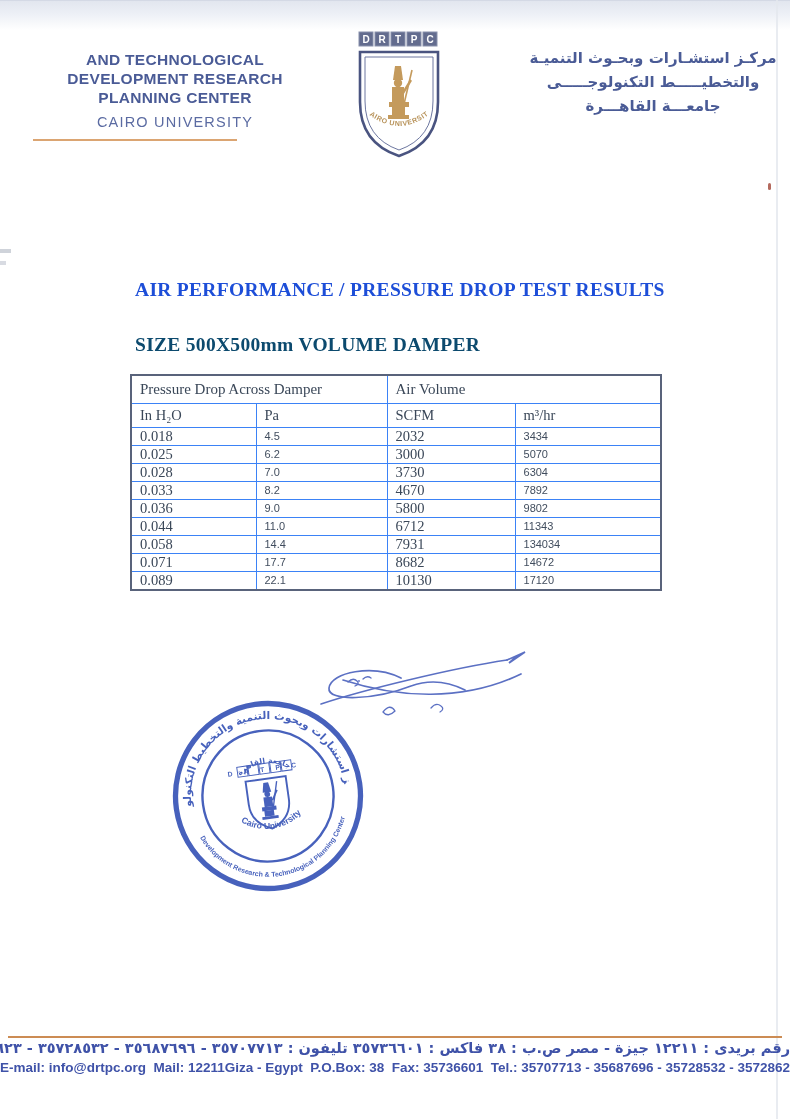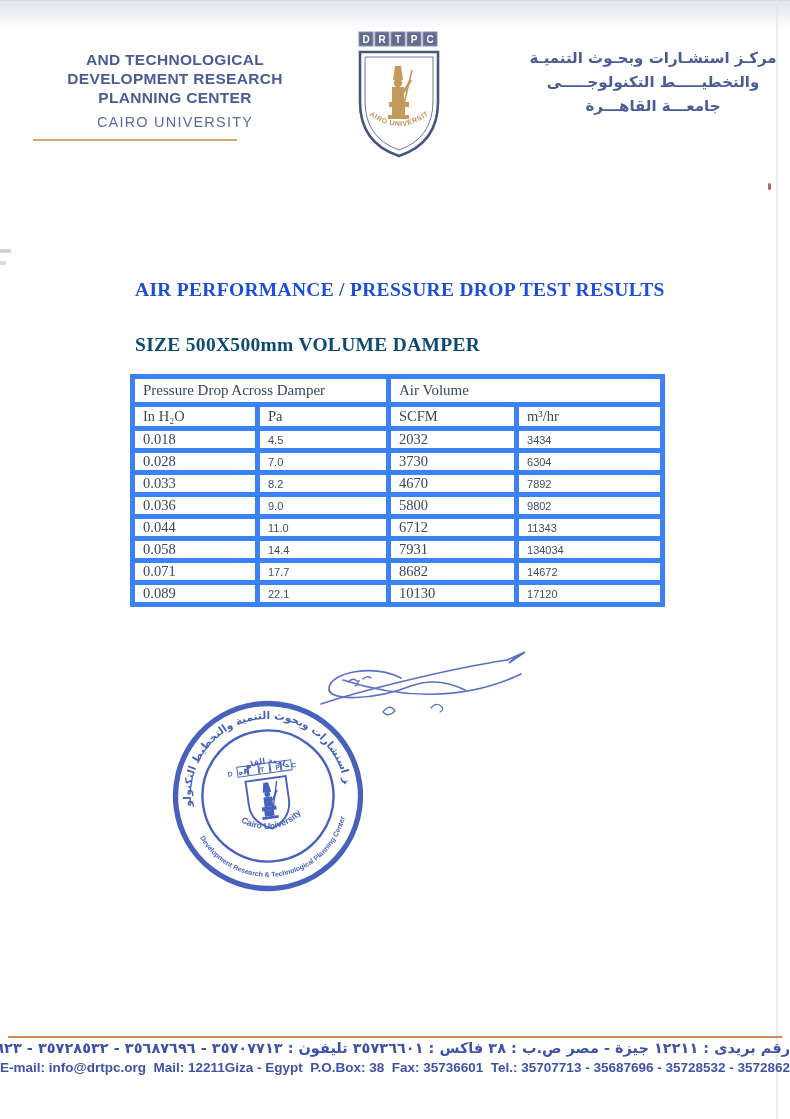--- a/index.html
+++ b/index.html
@@ -57,21 +57,21 @@
   table.results {
     position: absolute; left: 130px; top: 374px; width: 530px;
     border-collapse: collapse; table-layout: fixed;
     color: #3a4758; border: 2px solid #59637b;
   }
   table.results col.c1 { width: 125px; }
   table.results col.c2 { width: 131px; }
   table.results col.c3 { width: 128px; }
   table.results col.c4 { width: 146px; }
   table.results th, table.results td {
-    border: 5px solid #3b82f6; text-align: left; vertical-align: middle;
+    border: 1px solid #3b82f6; text-align: left; vertical-align: middle;
     padding: 0 0 0 8px; font-weight: normal; overflow: hidden; white-space: nowrap;
   }
   tr.group-row th { height: 28px; font-family: "Liberation Serif", serif; font-size: 15px; }
   tr.colhead-row th { height: 24px; font-family: "Liberation Serif", serif; font-size: 14.5px; }
   tr.data-row { height: 18px; }
   td.serif-cell { font-family: "Liberation Serif", serif; font-size: 14.5px; margin-top: 25px; }
   td.sans-cell { font-family: "Liberation Sans", sans-serif; font-size: 11px; color: #414d5e; }
 
   
   .signature { position: absolute; left: 303px; top: 646px; width: 245px; height: 82px; }
@@ -172,20 +172,26 @@
         <th>SCFM</th>
         <th>m³/hr</th>
       </tr>
       <tr class="data-row">
         <td class="serif-cell">0.018</td>
         <td class="sans-cell">4.5</td>
         <td class="serif-cell">2032</td>
         <td class="sans-cell">3434</td>
       </tr>
       <tr class="data-row">
+        <td class="serif-cell">0.025</td>
+        <td class="sans-cell">6.2</td>
+        <td class="serif-cell">3000</td>
+        <td class="sans-cell">5070</td>
+      </tr>
+      <tr class="data-row">
         <td class="serif-cell">0.028</td>
         <td class="sans-cell">7.0</td>
         <td class="serif-cell">3730</td>
         <td class="sans-cell">6304</td>
       </tr>
       <tr class="data-row">
         <td class="serif-cell">0.033</td>
         <td class="sans-cell">8.2</td>
         <td class="serif-cell">4670</td>
         <td class="sans-cell">7892</td>

